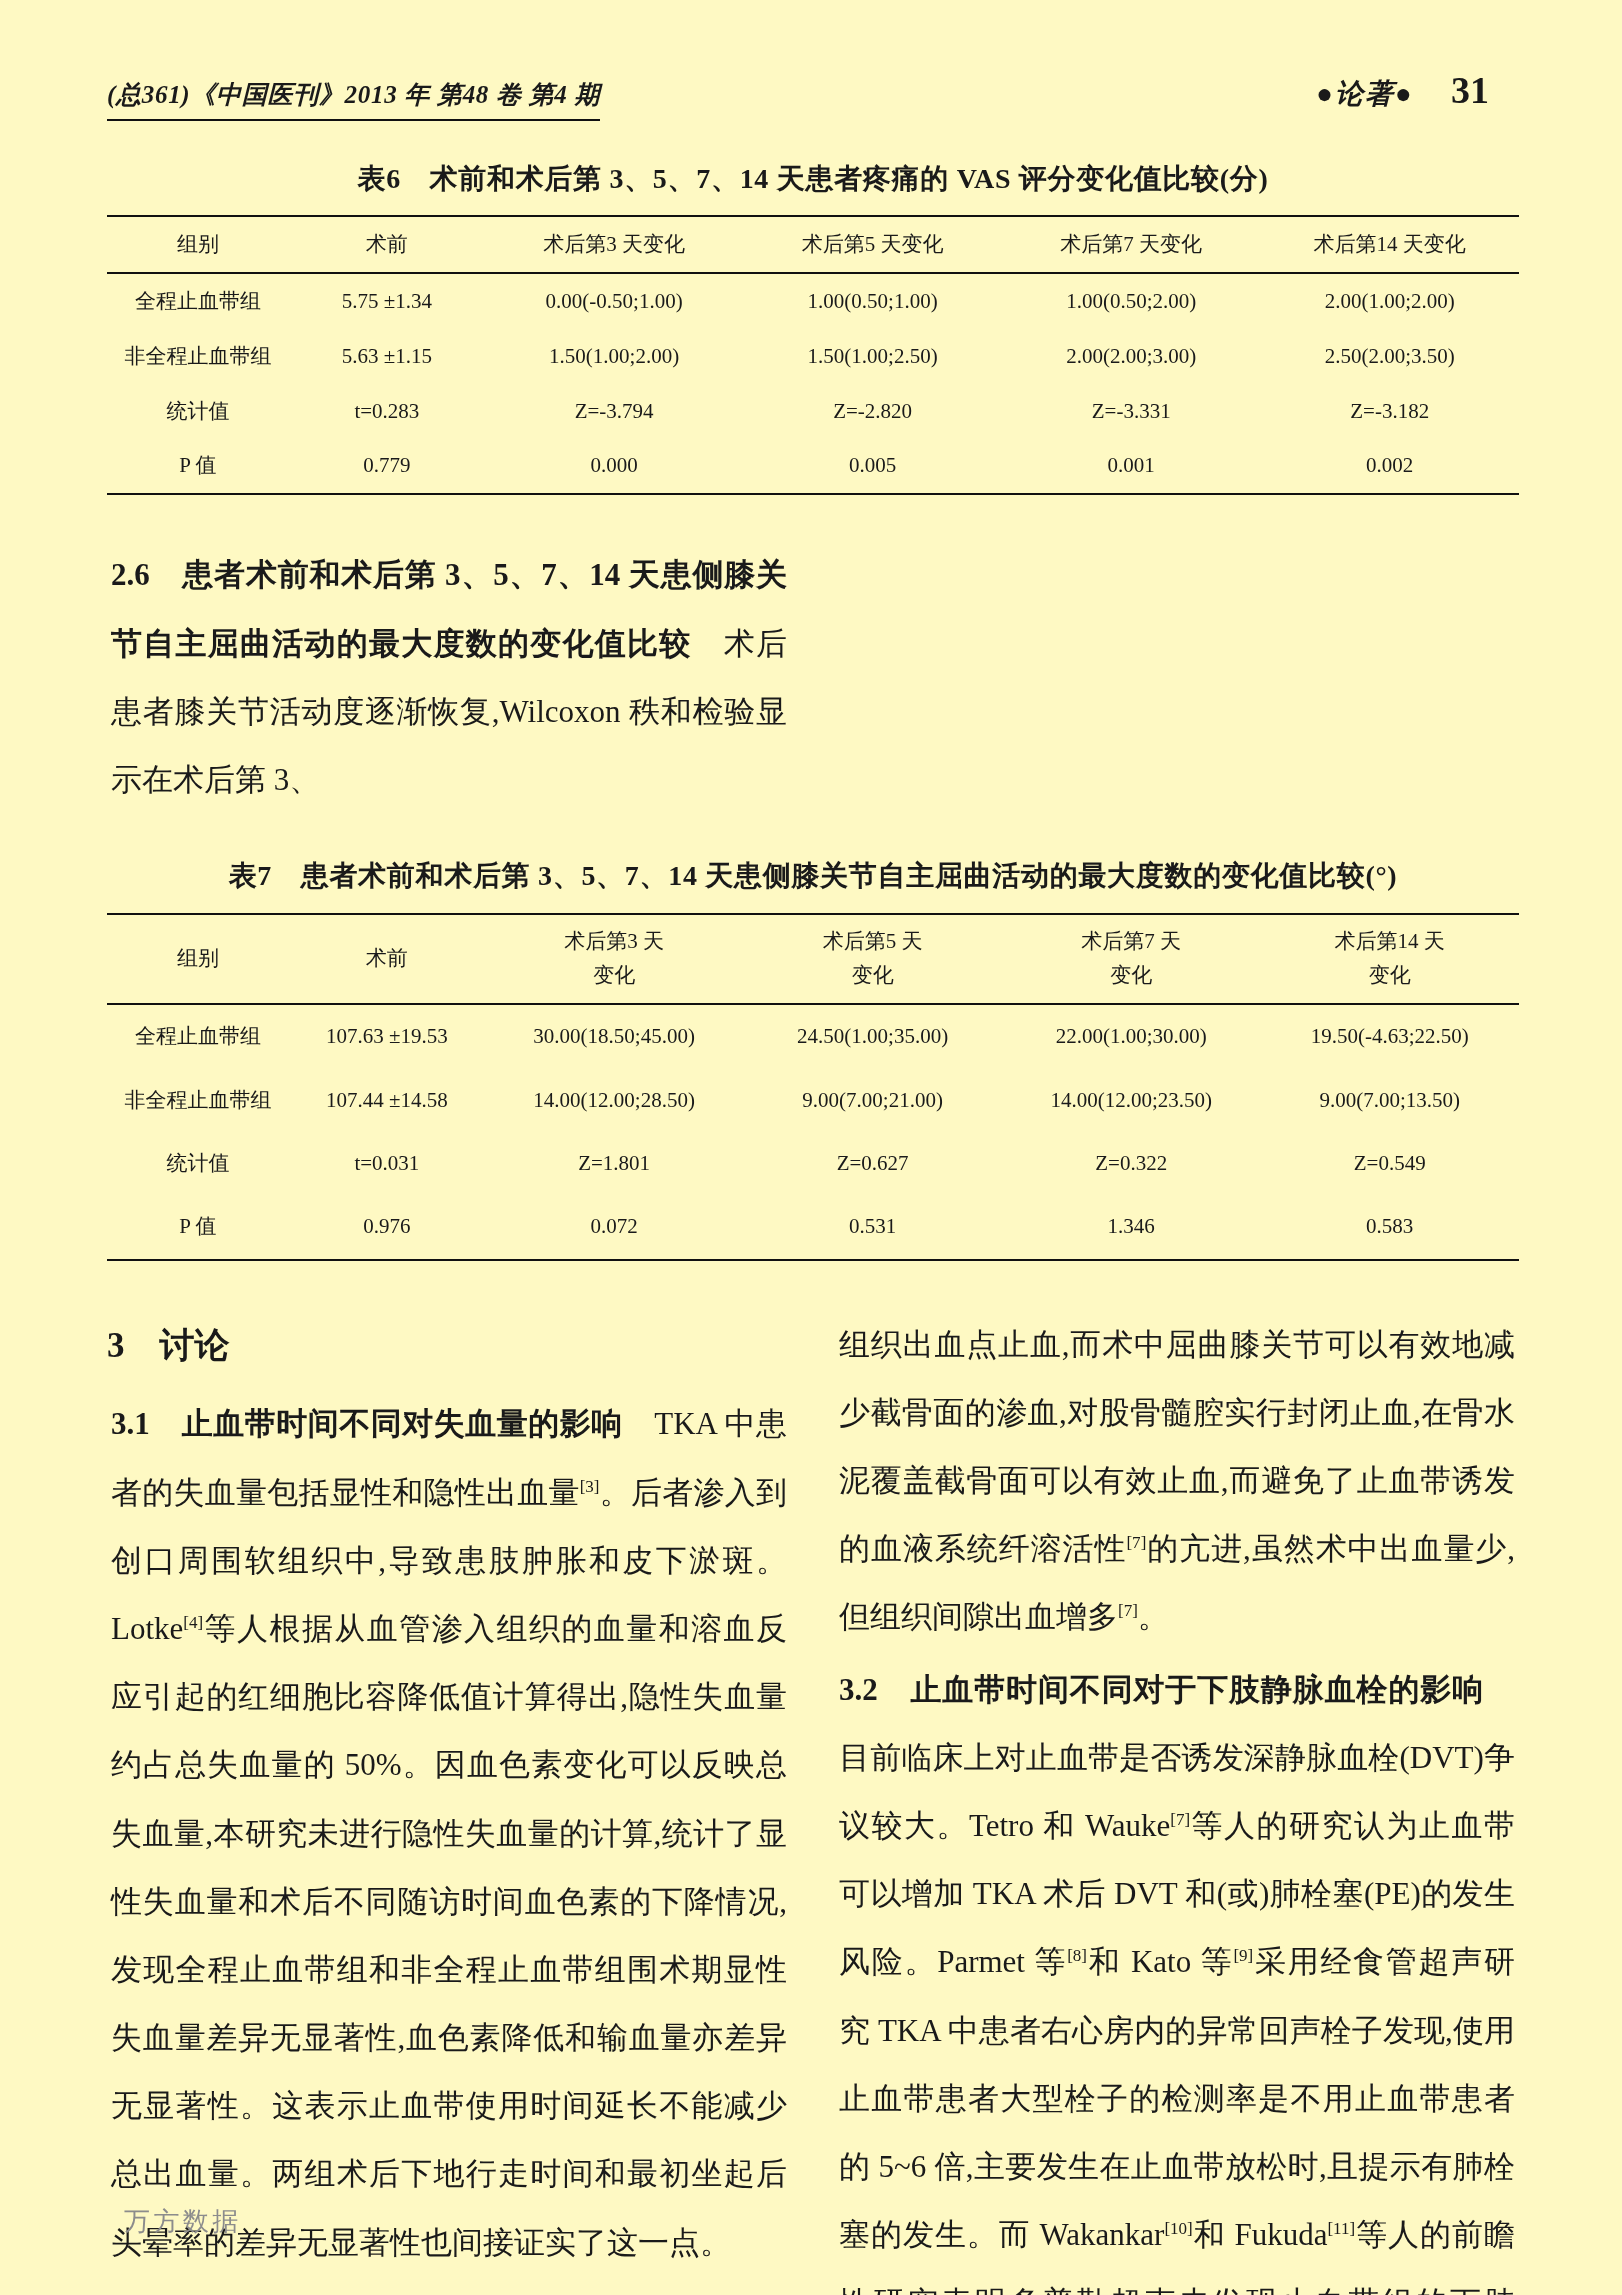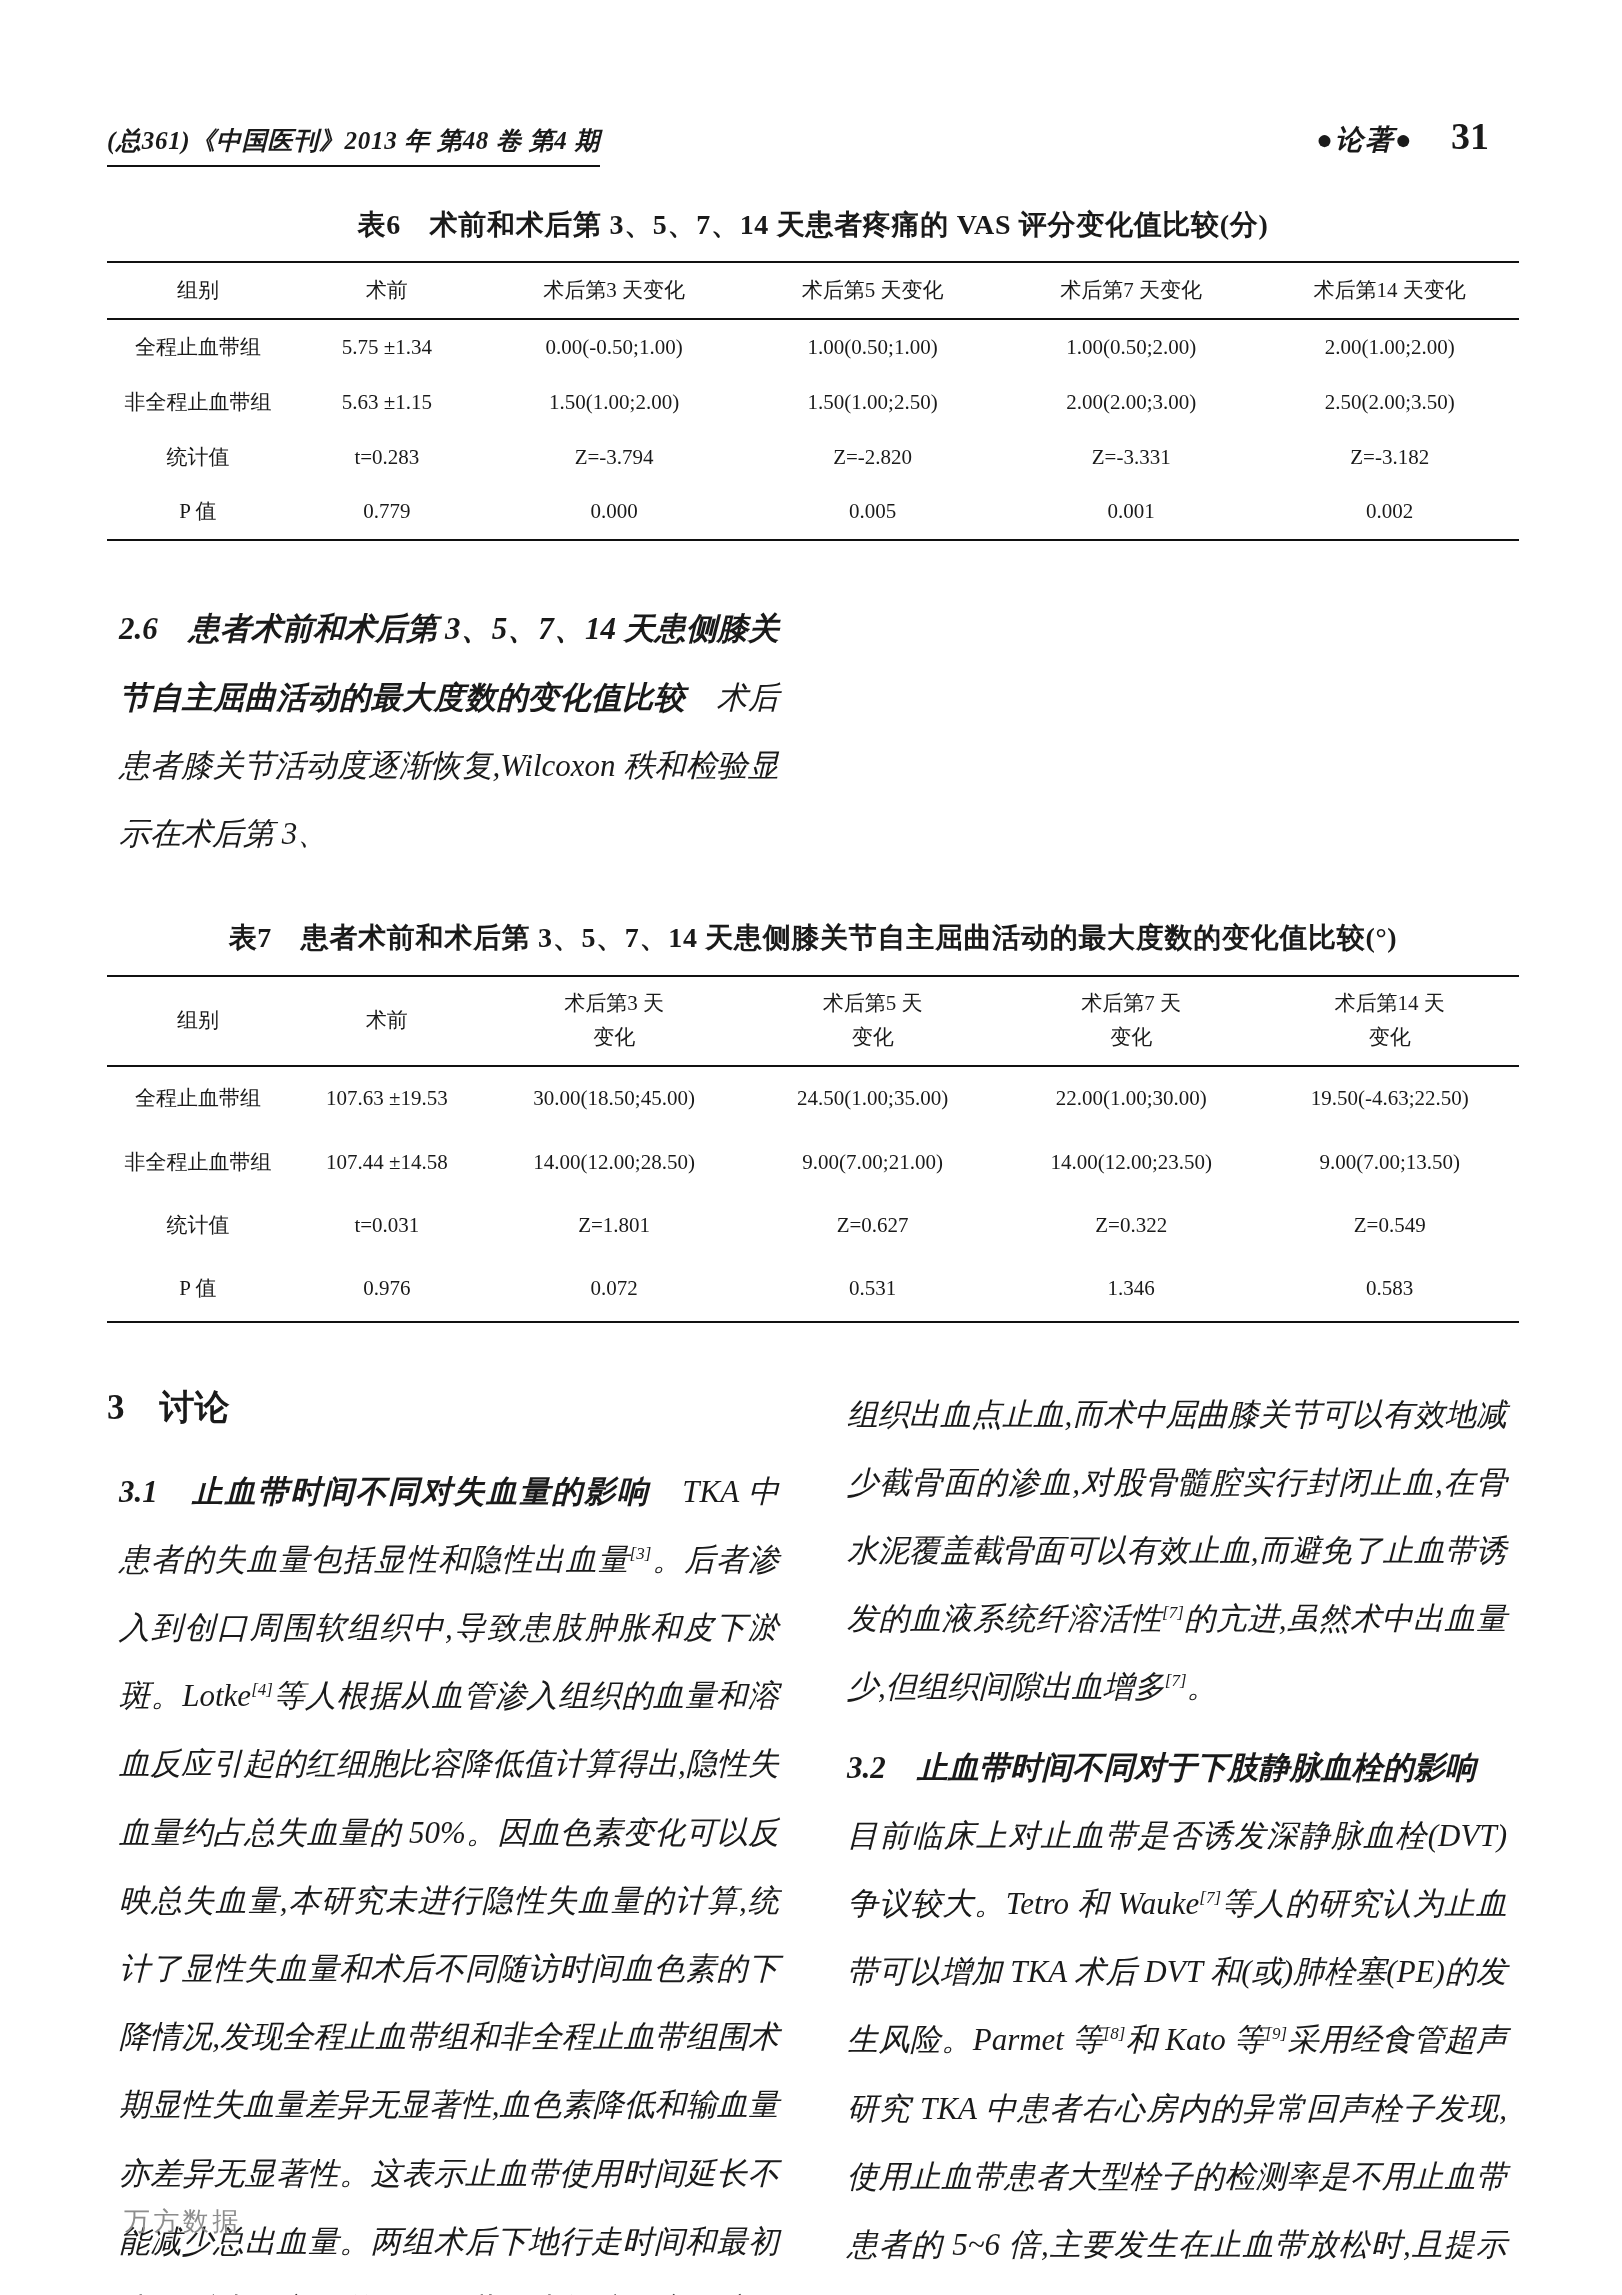--- a/index.html
+++ b/index.html
@@ -1,20 +1,20 @@
 <!DOCTYPE html>
 <html style="font-size:10.7px"><head>
 <meta charset="utf-8">
 <style>
   html,body{margin:0;padding:0;background:#e8e8e8;}
   .page{
     width:1623px;height:2295px;position:relative;box-sizing:border-box;
-    background:#ffffff;color:#1a1a1a;
+    background:#fef9c3;color:#1a1a1a;
     font-family:"Liberation Serif","DejaVu Serif",serif;
-    padding:114px 104px 0 107px;overflow:hidden;
+    padding:68px 104px 0 107px;overflow:hidden;
   }
   
   .page-header{display:flex;justify-content:space-between;align-items:baseline;}
   .journal-info{
     font-size:25px;font-weight:bold;font-style:italic;
     border-bottom:2.7px solid #111;padding-bottom:8px;letter-spacing:0.7px;
   }
   .header-right{display:flex;align-items:baseline;gap:37px;padding-right:30px;}
   .column-label{font-size:28px;font-weight:bold;font-style:italic;letter-spacing:2px;}
   .page-number{font-size:38px;font-weight:bold;}
@@ -30,21 +30,21 @@
   }
   table.tbl td{text-align:center;padding:12.7px 2.7px;line-height:1.4;}
   table.tbl.roomy td{padding:17px 2.7px;}
   table.tbl th:first-child,table.tbl td:first-child{width:12.5%;}
   table.tbl th:nth-child(2),table.tbl td:nth-child(2){width:13.5%;}
   
   .two-col{display:flex;gap:44px;}
   .col{width:684px;font-size:31px;line-height:2.2;text-align:justify;}
   .sec26{margin-top:42px;}
   .discussion{margin-top:46px;}
-  p.para{margin:12px;font-style:italic;}
+  p.para{margin:4px;}
   p.indent{text-indent:2em;}
   .lead{font-weight:bold;}
   .sec-heading{font-weight:bold;font-size:35px;margin:0 0 6.7px 0;}
   sup{font-size:0.55em;vertical-align:super;line-height:0;}
   
   .watermark{
     position:absolute;left:124px;bottom:56px;
     color:#8c8c8c;font-size:26px;letter-spacing:3.4px;
   }
 </style>

